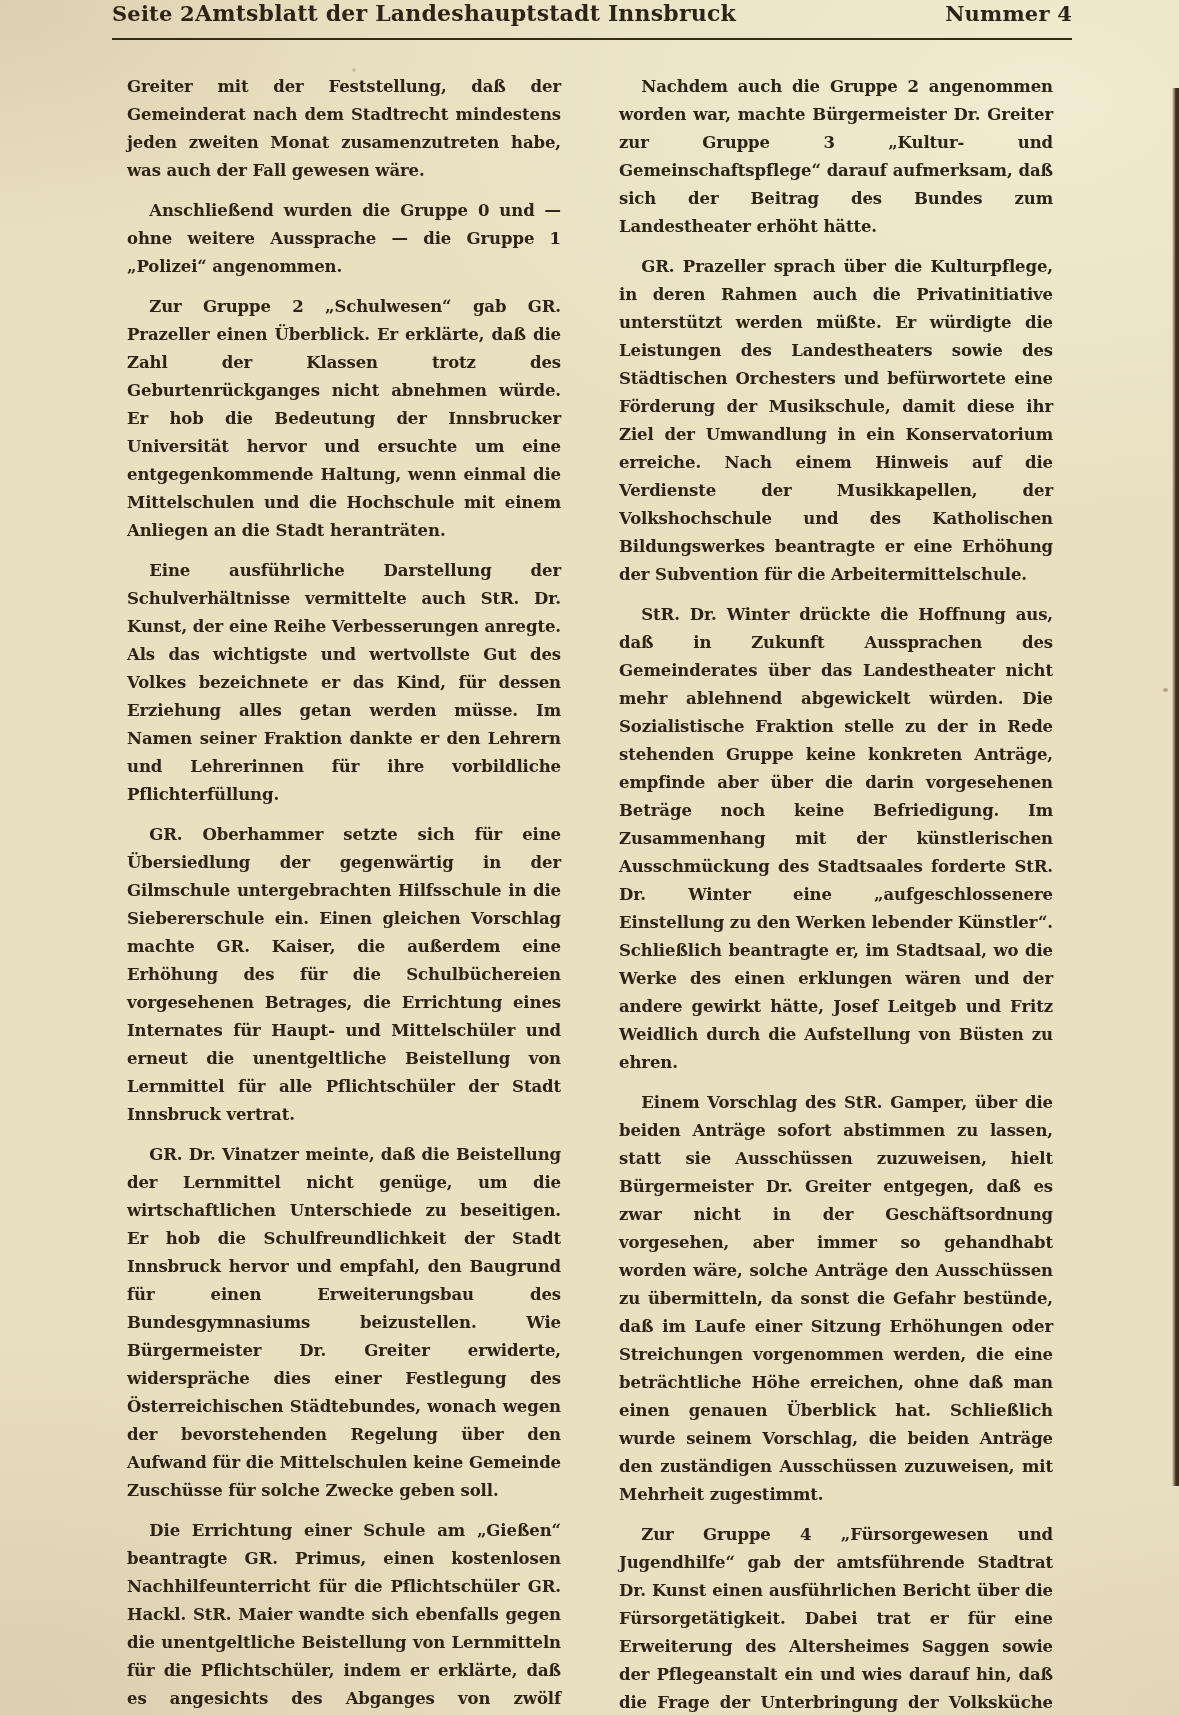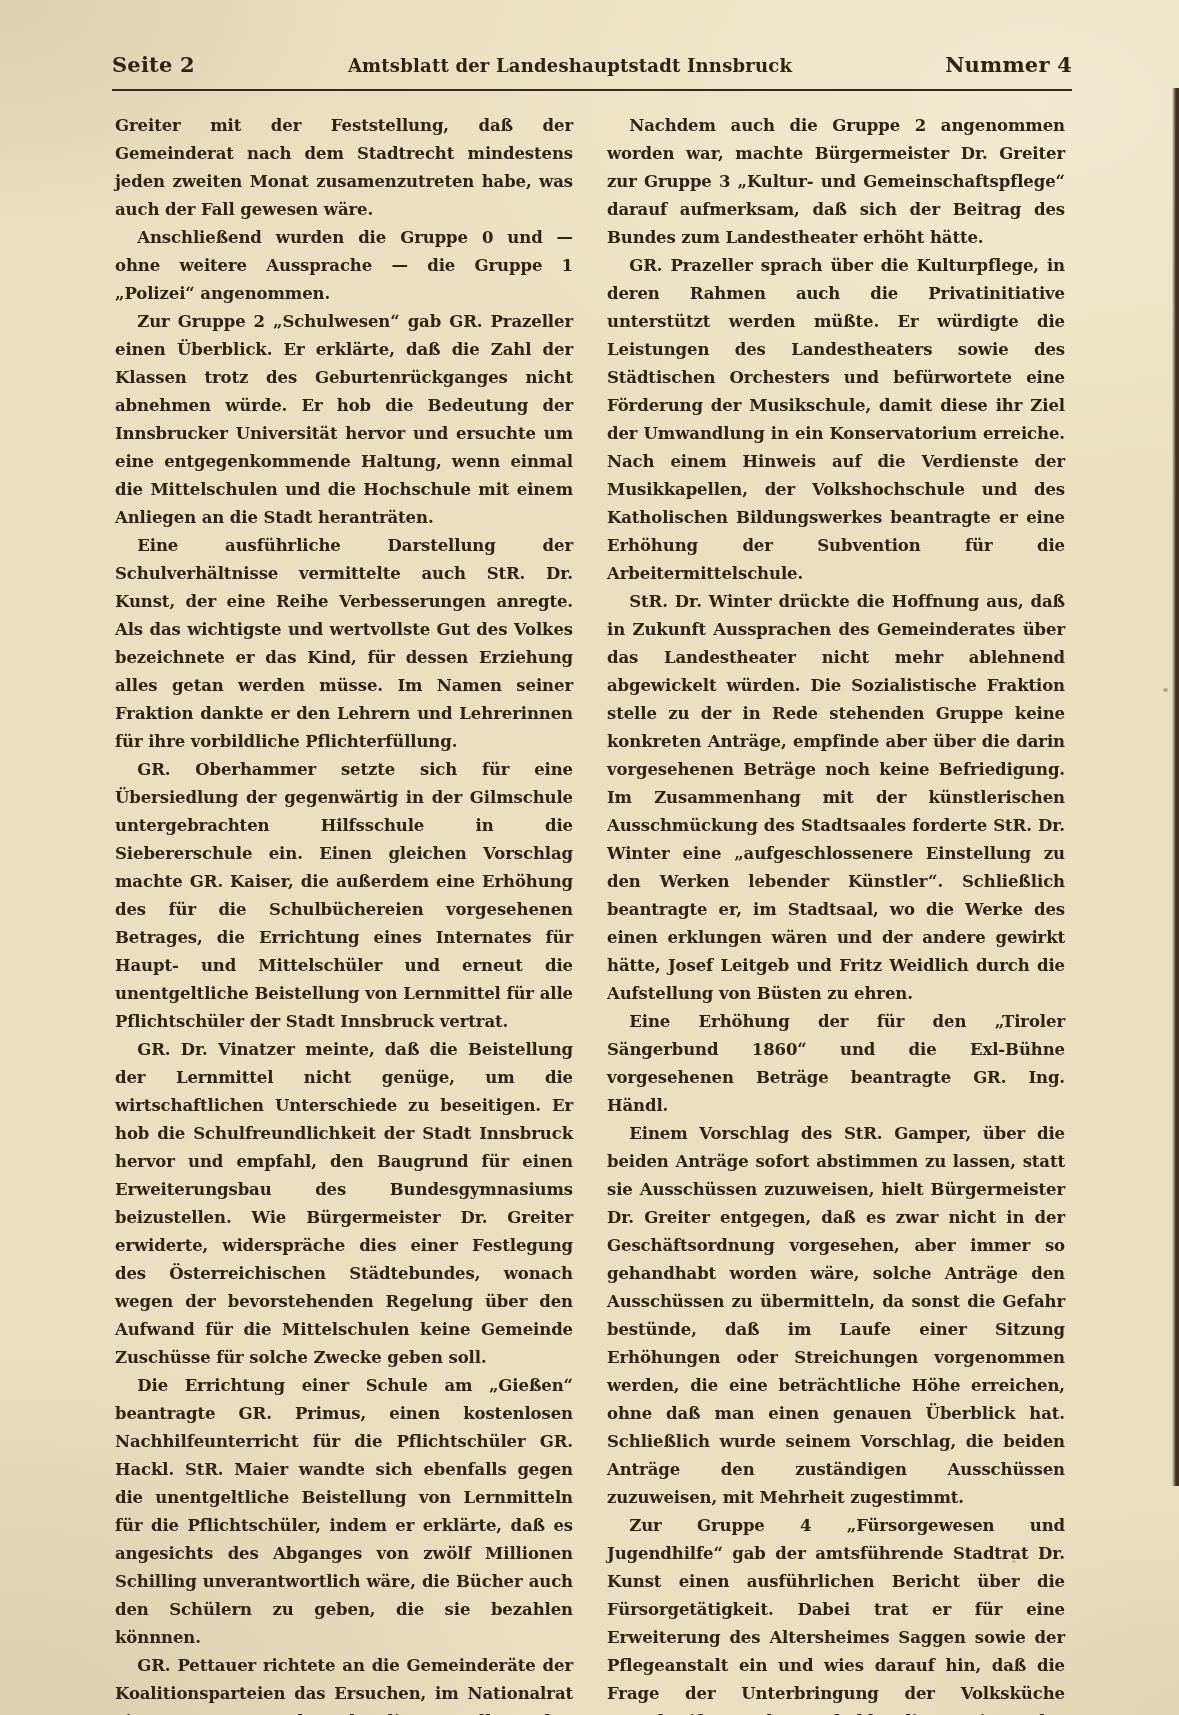--- a/index.html
+++ b/index.html
@@ -17,27 +17,26 @@
       radial-gradient(1100px 700px at 88% 6%, rgba(255,252,235,.38), rgba(255,252,235,0) 60%),
       radial-gradient(900px 650px at 2% 100%, rgba(118,98,58,.13), rgba(118,98,58,0) 62%),
       radial-gradient(700px 450px at 0% 0%, rgba(118,98,58,.12), rgba(118,98,58,0) 55%),
       radial-gradient(700px 450px at 100% 100%, rgba(118,98,58,.08), rgba(118,98,58,0) 55%),
       #e9e0c1;
   }
   .header {
     display: flex;
     align-items: baseline;
     margin: 0 107px 12px 112px;
-    padding-top: 52px;
     font-weight: bold;
     font-size: 21px;
     letter-spacing: .2px;
   }
   .header .page-label  { flex: 0 0 auto; }
-  .header .masthead    { flex: 1 1 auto; text-align: center; font-size: 18px; }
+  .header .masthead    { flex: 1 1 auto; text-align: left; font-size: 22px; }
   .header .issue-label { flex: 0 0 auto; }
   .header-rule {
     height: 2px;
     background: #342a1b;
     margin: 9px 107px 0 112px;
     border: 0;
   }
   .content {
     display: flex;
     gap: 34px;
@@ -45,21 +44,21 @@
   }
   .col {
     flex: 1 1 0;
     text-align: justify;
     font-size: 16.5px;
     line-height: 28px;
     font-weight: bold;
     letter-spacing: -0.1px;
     hyphens: auto;
   }
-  .col p { margin: 0; }
+  .col p { margin: 12px; }
   .col p.indent { text-indent: 1.35em; }
   
   .edge-shadow {
     position: absolute;
     right: 0; top: 88px;
     width: 7px; height: 1398px;
     background: linear-gradient(to right, rgba(58,31,22,0), #3a2016 55%, #2d1810);
     opacity: .92;
   }
   .speck {
@@ -95,21 +94,20 @@
       <p class="indent">GR. Dr. Vinatzer meinte, daß die Beistellung der Lernmittel nicht genüge, um die wirtschaftlichen Unterschiede zu beseitigen. Er hob die Schulfreundlichkeit der Stadt Innsbruck hervor und empfahl, den Baugrund für einen Erweiterungsbau des Bundesgymnasiums beizustellen. Wie Bürgermeister Dr. Greiter erwiderte, widerspräche dies einer Festlegung des Österreichischen Städtebundes, wonach wegen der bevorstehenden Regelung über den Aufwand für die Mittelschulen keine Gemeinde Zuschüsse für solche Zwecke geben soll.</p>
       <p class="indent">Die Errichtung einer Schule am „Gießen“ beantragte GR. Primus, einen kostenlosen Nachhilfeunterricht für die Pflichtschüler GR. Hackl. StR. Maier wandte sich ebenfalls gegen die unentgeltliche Beistellung von Lernmitteln für die Pflichtschüler, indem er erklärte, daß es angesichts des Abganges von zwölf Millionen Schilling unverantwortlich wäre, die Bücher auch den Schülern zu geben, die sie bezahlen könnnen.</p>
       <p class="indent">GR. Pettauer richtete an die Gemeinderäte der Koalitionsparteien das Ersuchen, im Nationalrat ein Gesetz anzustreben, das die Herstellung, den Vertrieb und den Kauf von sogenannten Schmutz- und Schundheften unter Strafe stellt.</p>
 
     </div>
 
     <div class="col">
       <p class="indent">Nachdem auch die Gruppe 2 angenommen worden war, machte Bürgermeister Dr. Greiter zur Gruppe 3 „Kultur- und Gemeinschaftspflege“ darauf aufmerksam, daß sich der Beitrag des Bundes zum Landestheater erhöht hätte.</p>
       <p class="indent">GR. Prazeller sprach über die Kulturpflege, in deren Rahmen auch die Privatinitiative unterstützt werden müßte. Er würdigte die Leistungen des Landestheaters sowie des Städtischen Orchesters und befürwortete eine Förderung der Musikschule, damit diese ihr Ziel der Umwandlung in ein Konservatorium erreiche. Nach einem Hinweis auf die Verdienste der Musikkapellen, der Volkshochschule und des Katholischen Bildungswerkes beantragte er eine Erhöhung der Subvention für die Arbeitermittelschule.</p>
       <p class="indent">StR. Dr. Winter drückte die Hoffnung aus, daß in Zukunft Aussprachen des Gemeinderates über das Landestheater nicht mehr ablehnend abgewickelt würden. Die Sozialistische Fraktion stelle zu der in Rede stehenden Gruppe keine konkreten Anträge, empfinde aber über die darin vorgesehenen Beträge noch keine Befriedigung. Im Zusammenhang mit der künstlerischen Ausschmückung des Stadtsaales forderte StR. Dr. Winter eine „aufgeschlossenere Einstellung zu den Werken lebender Künstler“. Schließlich beantragte er, im Stadtsaal, wo die Werke des einen erklungen wären und der andere gewirkt hätte, Josef Leitgeb und Fritz Weidlich durch die Aufstellung von Büsten zu ehren.</p>
-      <p class="indent">Eine Erhöhung der für den „Tiroler Sängerbund 1860“ und die Exl-Bühne vorgesehenen Beträge beantragte GR. Ing. Händl.</p>
       <p class="indent">Einem Vorschlag des StR. Gamper, über die beiden Anträge sofort abstimmen zu lassen, statt sie Ausschüssen zuzuweisen, hielt Bürgermeister Dr. Greiter entgegen, daß es zwar nicht in der Geschäftsordnung vorgesehen, aber immer so gehandhabt worden wäre, solche Anträge den Ausschüssen zu übermitteln, da sonst die Gefahr bestünde, daß im Laufe einer Sitzung Erhöhungen oder Streichungen vorgenommen werden, die eine beträchtliche Höhe erreichen, ohne daß man einen genauen Überblick hat. Schließlich wurde seinem Vorschlag, die beiden Anträge den zuständigen Ausschüssen zuzuweisen, mit Mehrheit zugestimmt.</p>
       <p class="indent">Zur Gruppe 4 „Fürsorgewesen und Jugendhilfe“ gab der amtsführende Stadtrat Dr. Kunst einen ausführlichen Bericht über die Fürsorgetätigkeit. Dabei trat er für eine Erweiterung des Altersheimes Saggen sowie der Pflegeanstalt ein und wies darauf hin, daß die Frage der Unterbringung der Volksküche spruchreif werde, sobald die Ruine des bombenzerstörten Fleischbankgebäudes am Marktplatz abgebrochen wird.</p>
 
     </div>
 
   </div>
 
   <div class="edge-shadow"></div>
   <div class="speck s1"></div>
   <div class="speck s2"></div>

